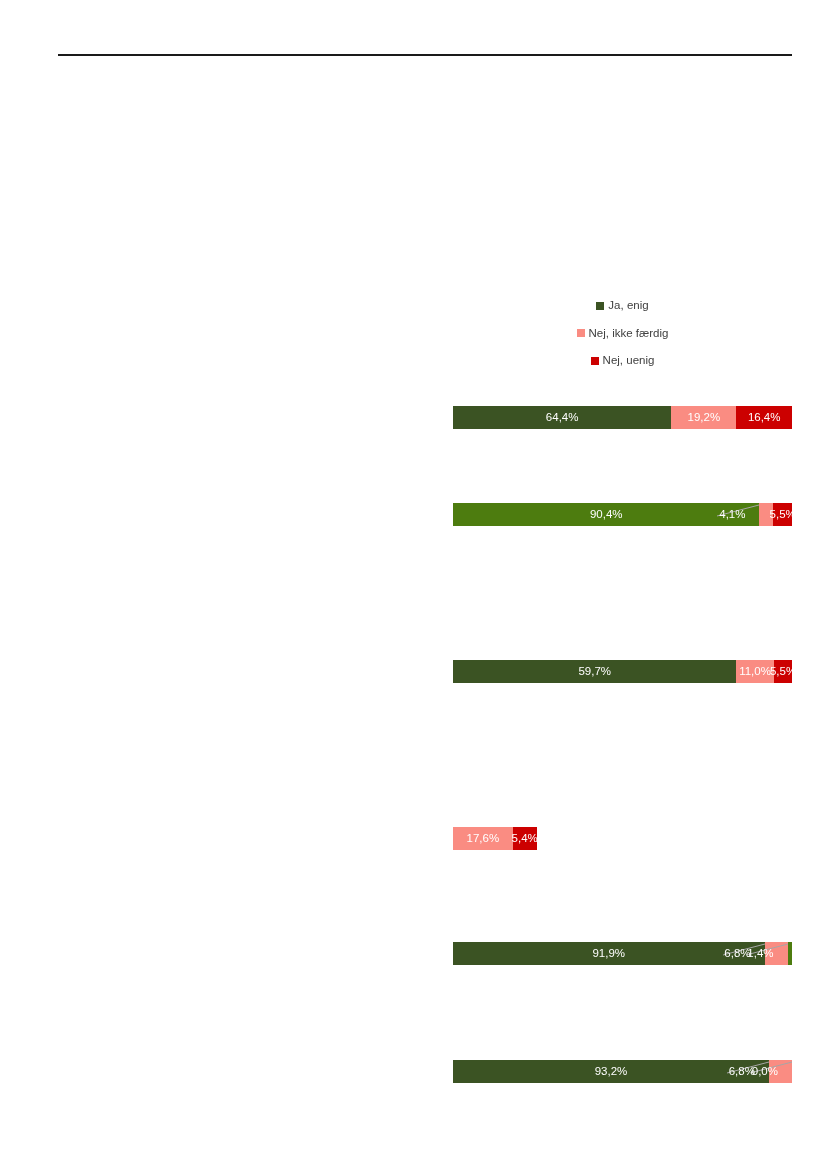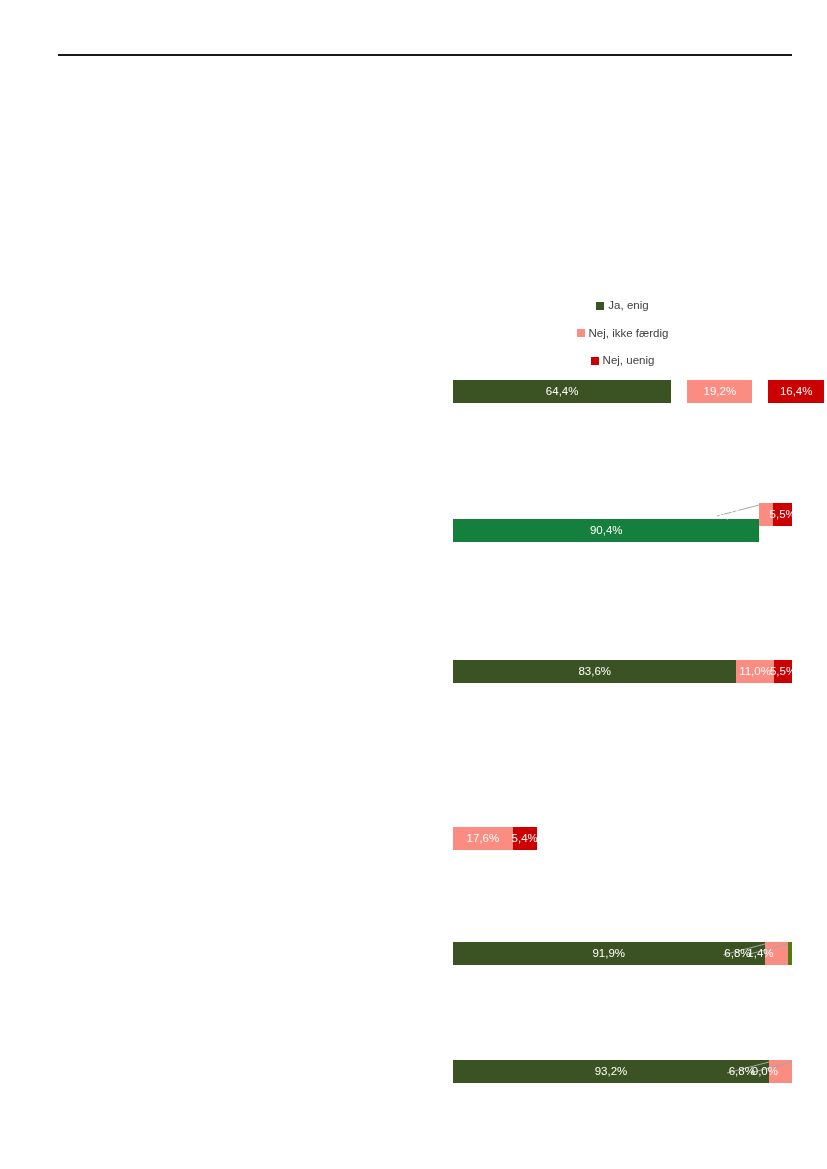--- a/index.html
+++ b/index.html
@@ -118,48 +118,48 @@
       <span class="legend-swatch" style="background: rgb(250, 140, 130);"></span>
       <span class="legend-label">Nej, ikke færdig</span>
     </div>
     <div class="legend-item">
       <span class="legend-swatch" style="background: rgb(204, 0, 0);"></span>
       <span class="legend-label">Nej, uenig</span>
     </div>
   </div>
 
 <div class="plot" id="plot">
-    <div class="bar-row" style="top: 380px; gap: 16px;">
+    <div class="bar-row" style="top: 406px;">
       <div class="seg" style="background: rgb(59, 83, 35); width: 218.316px; flex: 0 0 218.316px;">
         <span class="seg-label">64,4%</span>
       </div>
       <div class="seg" style="background: rgb(250, 140, 130); width: 65.088px; flex: 0 0 65.088px;">
         <span class="seg-label">19,2%</span>
       </div>
       <div class="seg" style="background: rgb(204, 0, 0); width: 55.596px; flex: 0 0 55.596px;">
         <span class="seg-label">16,4%</span>
       </div>
     </div>
     <div class="bar-row" style="top: 503px;">
-      <div class="seg" style="background: #15803d; width: 306.456px; flex: 0 0 306.456px; margin-top: 16px;">
+      <div class="seg" style="background: #4d7c0f; width: 306.456px; flex: 0 0 306.456px;">
         <span class="seg-label">90,4%</span>
       </div>
       <div class="seg" style="background: rgb(250, 140, 130); width: 13.899px; flex: 0 0 13.899px;">
         <span class="seg-label outside">4,1%</span>
         <svg class="leader" width="70" height="23" style="position: absolute; right: 100%; top: 0px;">
           <line x1="28" y1="13" x2="70" y2="2"></line>
         </svg>
       </div>
       <div class="seg" style="background: rgb(204, 0, 0); width: 18.645px; flex: 0 0 18.645px;">
         <span class="seg-label">5,5%</span>
       </div>
     </div>
     <div class="bar-row" style="top: 660px;">
       <div class="seg" style="background: rgb(59, 83, 35); width: 283.404px; flex: 0 0 283.404px;">
-        <span class="seg-label">83,6%</span>
+        <span class="seg-label">59,7%</span>
       </div>
       <div class="seg" style="background: rgb(250, 140, 130); width: 37.29px; flex: 0 0 37.29px;">
         <span class="seg-label">11,0%</span>
       </div>
       <div class="seg" style="background: rgb(204, 0, 0); width: 18.645px; flex: 0 0 18.645px;">
         <span class="seg-label">5,5%</span>
       </div>
     </div>
     <div class="bar-row" style="top: 827px;">
       <div class="seg" style="background: rgb(250, 140, 130); width: 59.664px; flex: 0 0 59.664px;">

